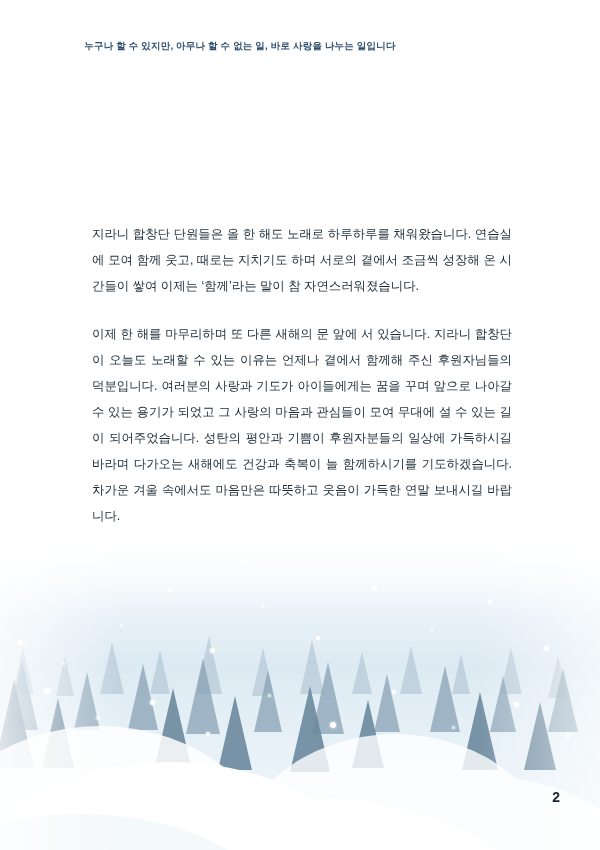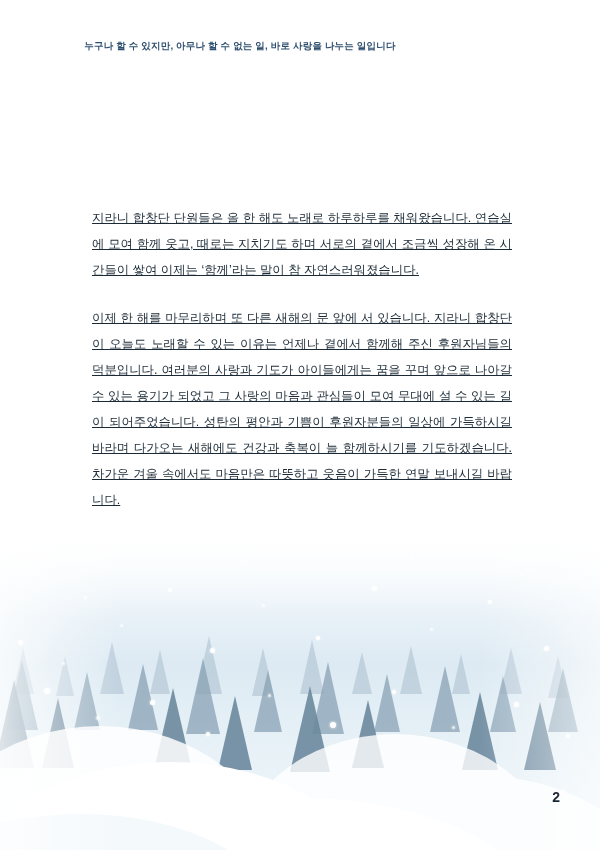--- a/index.html
+++ b/index.html
@@ -40,22 +40,21 @@
     top: 205px;
     left: 92px;
     width: 420px;
     color: #1b2a36;
     font-size: 12.4px;
     line-height: 26px;
     text-align: justify;
     text-justify: inter-character;
   }
   .body-text p {
-    margin: 0 0 22px 0;
-    text-decoration: underline;
+    margin: 16px 0 22px 0;
   }
   .body-text p:last-child {
     margin-bottom: 0;
   }
 
   .signature {
     position: absolute;
     top: 545px;
     left: 92px;
     width: 420px;

